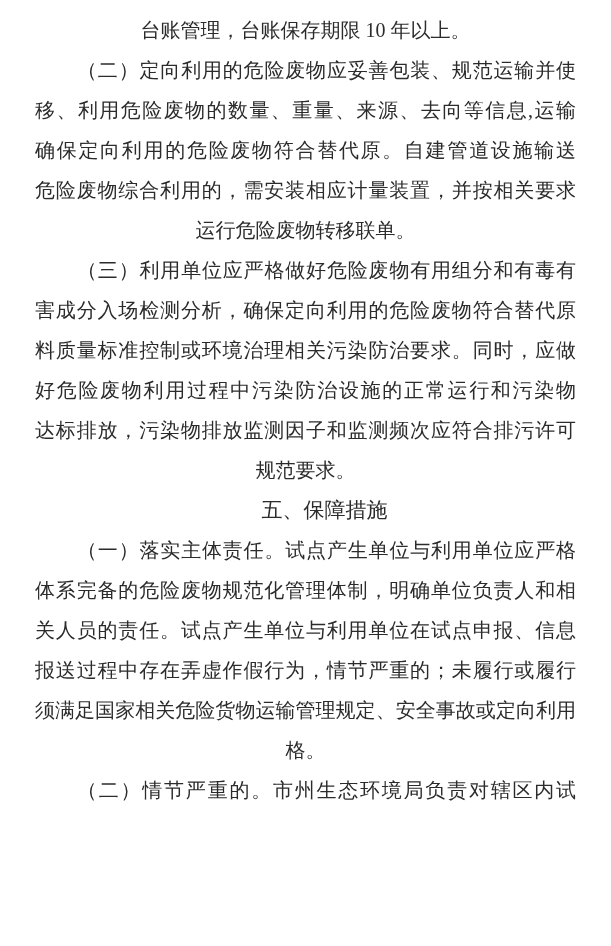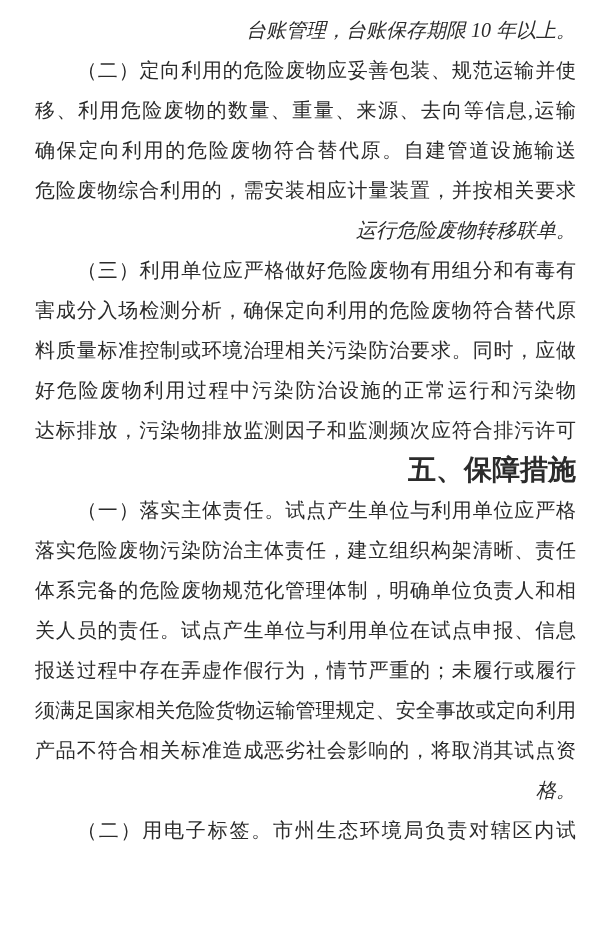--- a/index.html
+++ b/index.html
@@ -24,55 +24,53 @@
     height: 40px;
     overflow: hidden;
   }
   
   .full {
     text-align: justify;
     text-align-last: justify;
   }
   
   .end {
-    text-align: right;
+    text-align: center;
     white-space: nowrap;
-    font-style: italic;
   }
   
   .ind {
     text-indent: 42px;
   }
   .heading {
     font-family: "Liberation Sans", "DejaVu Sans", sans-serif;
-    font-weight: 700;
-    font-size: 28px;
+    font-weight: 400;
+    font-size: 21px;
     text-indent: 38px;
     white-space: nowrap;
-    text-align: right;
+    text-align: center;
   }
 </style>
 </head>
 <body>
 
 <div class="page" style="--page-bg: #ffffff; --text-color: #2b2b2b;">
   <div class="ln end">台账管理，台账保存期限 10 年以上。</div>
   <div class="ln full ind">（二）定向利用的危险废物应妥善包装、规范运输并使</div>
   <div class="ln full">移、利用危险废物的数量、重量、来源、去向等信息,运输</div>
   <div class="ln full">确保定向利用的危险废物符合替代原。自建管道设施输送</div>
   <div class="ln full">危险废物综合利用的，需安装相应计量装置，并按相关要求</div>
   <div class="ln end">运行危险废物转移联单。</div>
   <div class="ln full ind">（三）利用单位应严格做好危险废物有用组分和有毒有</div>
   <div class="ln full">害成分入场检测分析，确保定向利用的危险废物符合替代原</div>
   <div class="ln full">料质量标准控制或环境治理相关污染防治要求。同时，应做</div>
   <div class="ln full">好危险废物利用过程中污染防治设施的正常运行和污染物</div>
   <div class="ln full">达标排放，污染物排放监测因子和监测频次应符合排污许可</div>
+  <div class="ln end">规范要求。</div>
   <div class="ln heading">五、保障措施</div>
   <div class="ln full ind">（一）落实主体责任。试点产生单位与利用单位应严格</div>
-  <div class="ln full">落实危险废物污染防治主体责任，建立组织构架清晰、责任</div>
   <div class="ln full">体系完备的危险废物规范化管理体制，明确单位负责人和相</div>
   <div class="ln full">关人员的责任。试点产生单位与利用单位在试点申报、信息</div>
   <div class="ln full">报送过程中存在弄虚作假行为，情节严重的；未履行或履行</div>
   <div class="ln full">须满足国家相关危险货物运输管理规定、安全事故或定向利用</div>
-  <div class="ln full">产品不符合相关标准造成恶劣社会影响的，将取消其试点资</div>
   <div class="ln end">格。</div>
-  <div class="ln full ind">（二）用电子标签。市州生态环境局负责对辖区内试</div>
+  <div class="ln full ind">（二）情节严重的。市州生态环境局负责对辖区内试</div>
 </div>
 
 </body></html>

